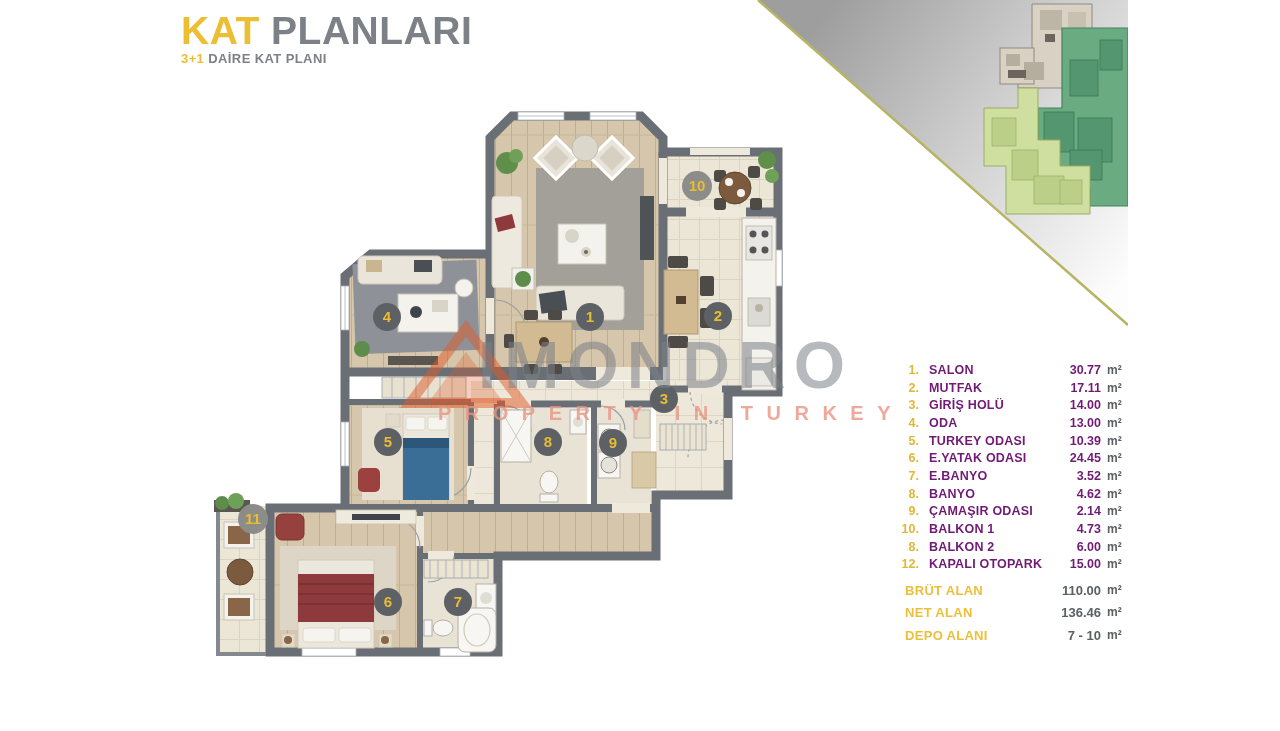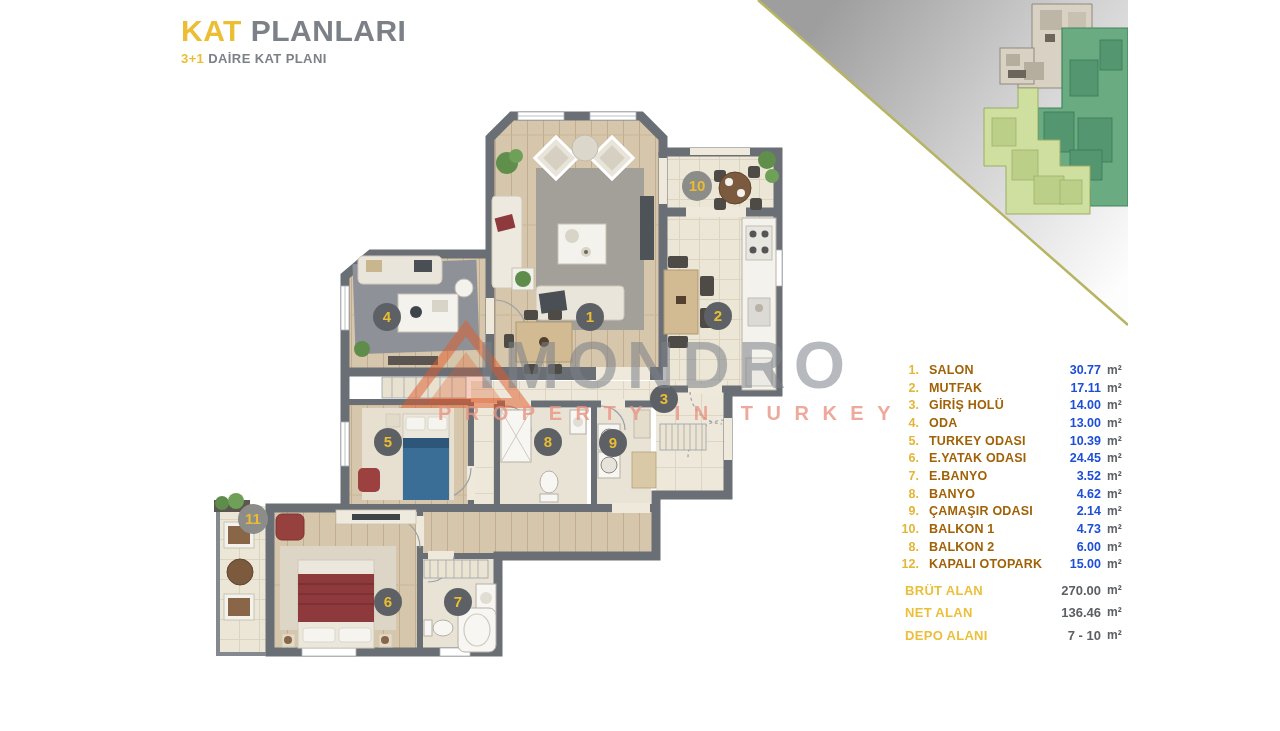--- a/index.html
+++ b/index.html
@@ -1,28 +1,28 @@
 <!DOCTYPE html>
 <html><head>
 <meta charset="utf-8">
 <style>
   html,body{margin:0;padding:0;background:#fff;width:1280px;height:731px;overflow:hidden;
     font-family:"Liberation Sans",sans-serif;-webkit-font-smoothing:antialiased;}
   .page{position:relative;width:1280px;height:731px;background:#fff;}
   svg{position:absolute;left:0;top:0;}
   .hdr{position:absolute;left:181px;top:14px;}
-  .hdr .t{font-size:30px;font-weight:700;letter-spacing:.5px;line-height:34px;}
+  .hdr .t{font-size:39px;font-weight:700;letter-spacing:.5px;line-height:34px;}
   .hdr .s{font-size:13px;font-weight:700;letter-spacing:.4px;margin-top:3px;}
   .accent{color:#ecbe33;}
   .grey{color:#7c8187;}
   .legend{position:absolute;left:897px;top:361px;width:236px;}
   .lrow{display:flex;align-items:center;height:17.7px;font-size:12.5px;font-weight:700;}
   .lnum{width:22px;text-align:right;color:#e2b637;}
-  .llab{flex:1;margin-left:10px;color:#a16207;letter-spacing:.2px;white-space:nowrap;}
-  .larea{width:44px;text-align:right;color:#1d4ed8;}
+  .llab{flex:1;margin-left:10px;color:#701a75;letter-spacing:.2px;white-space:nowrap;}
+  .larea{width:44px;text-align:right;color:#701a75;}
   .lunit{width:26px;margin-left:6px;color:#5b6065;font-size:12px;}
   .totals{position:absolute;left:897px;top:583px;width:236px;}
   .trow{display:flex;align-items:flex-start;height:22.4px;font-size:13px;font-weight:700;}
   .tlab{flex:1;margin-left:8px;color:#ecbf3a;letter-spacing:.3px;}
   .tval{width:52px;text-align:right;color:#5b6065;}
   .tunit{width:26px;margin-left:6px;color:#5b6065;font-size:12px;}
   .wall{fill:none;stroke:#6a6f76;stroke-linejoin:miter;}
   .fix{fill:#f7f6f2;stroke:#b5b0a5;stroke-width:1;}
   .dk{fill:#4e4a45;}
   text.badge{font-family:"Liberation Sans",sans-serif;font-weight:700;font-size:15px;fill:#e9bc33;text-anchor:middle;}
@@ -442,21 +442,21 @@
         <span class="lnum">12.</span>
         <span class="llab">KAPALI OTOPARK</span>
         <span class="larea">15.00</span>
         <span class="lunit">m²</span>
       </div>
 </div>
 
 <div class="totals">
   <div class="trow">
         <span class="tlab">BRÜT ALAN</span>
-        <span class="tval">270.00</span>
+        <span class="tval">110.00</span>
         <span class="tunit">m²</span>
       </div>
   <div class="trow">
         <span class="tlab">NET ALAN</span>
         <span class="tval">136.46</span>
         <span class="tunit">m²</span>
       </div>
   <div class="trow">
         <span class="tlab">DEPO ALANI</span>
         <span class="tval">7 - 10</span>

